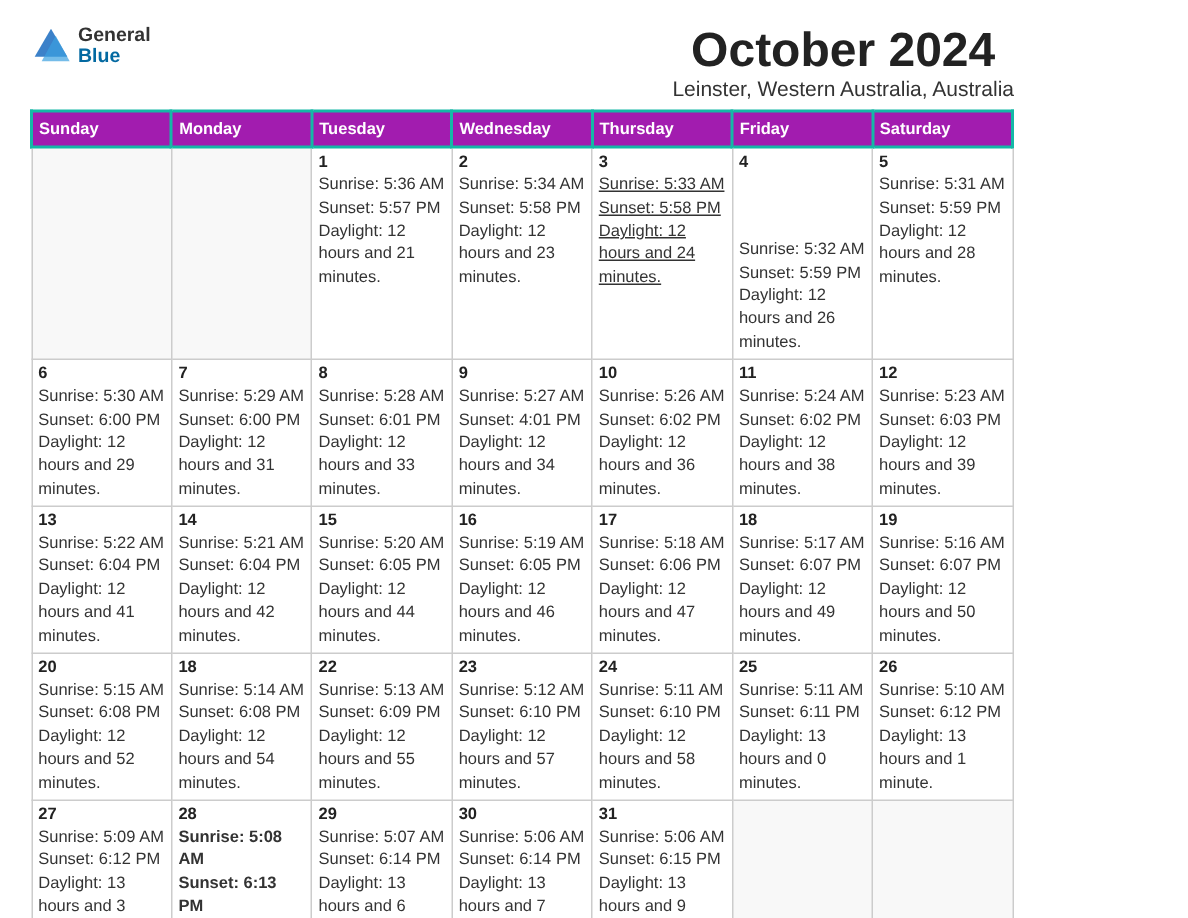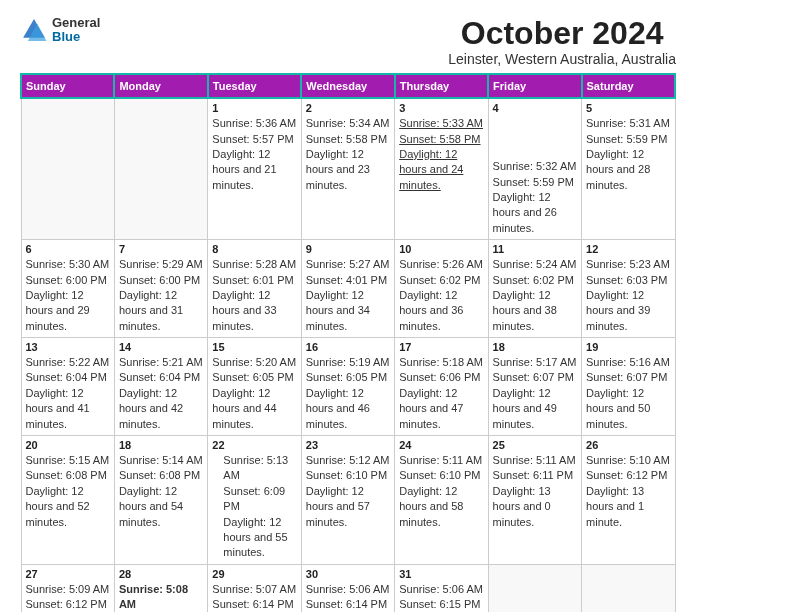--- a/index.html
+++ b/index.html
@@ -263,21 +263,21 @@
 Daylight: 12 hours and 52 minutes.</div>
           </td>
           <td>
             <div class="day-num">18</div>
             <div class="day-info" style="white-space: pre-line;">Sunrise: 5:14 AM
 Sunset: 6:08 PM
 Daylight: 12 hours and 54 minutes.</div>
           </td>
           <td>
             <div class="day-num">22</div>
-            <div class="day-info" style="white-space: pre-line; margin-left: 11px;">Sunrise: 5:13 AM
+            <div class="day-info" style="white-space: pre-line;">Sunrise: 5:13 AM
 Sunset: 6:09 PM
 Daylight: 12 hours and 55 minutes.</div>
           </td>
           <td>
             <div class="day-num">23</div>
             <div class="day-info" style="white-space: pre-line;">Sunrise: 5:12 AM
 Sunset: 6:10 PM
 Daylight: 12 hours and 57 minutes.</div>
           </td>
           <td>

